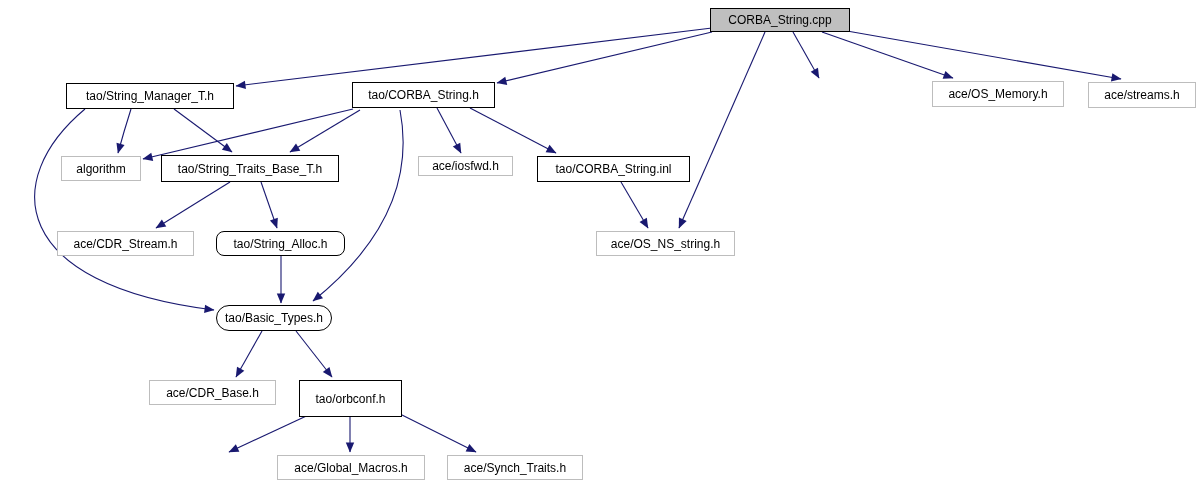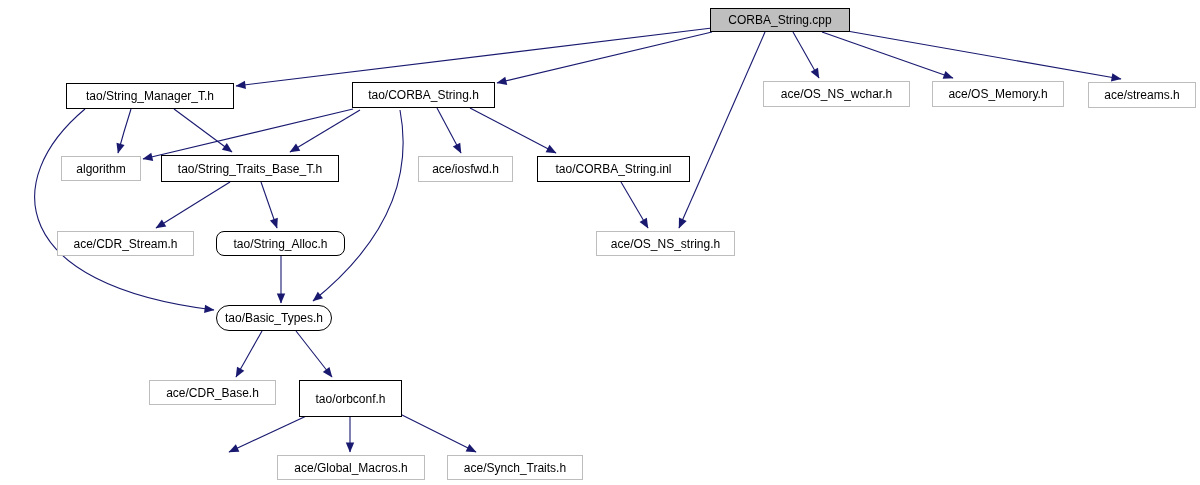--- a/index.html
+++ b/index.html
@@ -65,36 +65,33 @@
   <div id="nodes">
       <div class="node root" style="left: 710px; top: 8px; width: 140px; height: 24px;">
         <span>CORBA_String.cpp</span>
       </div>
       <div class="node internal" style="left: 66px; top: 83px; width: 168px; height: 26px;">
         <span>tao/String_Manager_T.h</span>
       </div>
       <div class="node internal" style="left: 352px; top: 82px; width: 143px; height: 26px;">
         <span>tao/CORBA_String.h</span>
       </div>
-      <div class="node external" style="left: 763px; top: 81px; width: 147px; height: 26px;">
-        <span>ace/OS_NS_wchar.h</span>
-      </div>
       <div class="node external" style="left: 932px; top: 81px; width: 132px; height: 26px;">
         <span>ace/OS_Memory.h</span>
       </div>
       <div class="node external" style="left: 1088px; top: 82px; width: 108px; height: 26px;">
         <span>ace/streams.h</span>
       </div>
       <div class="node external" style="left: 61px; top: 156px; width: 80px; height: 25px;">
         <span>algorithm</span>
       </div>
       <div class="node internal" style="left: 161px; top: 155px; width: 178px; height: 27px;">
         <span>tao/String_Traits_Base_T.h</span>
       </div>
-      <div class="node external" style="left: 418px; top: 156px; width: 95px; height: 26px;">
+      <div class="node external" style="left: 418px; top: 156px; width: 95px; height: 20px;">
         <span>ace/iosfwd.h</span>
       </div>
       <div class="node internal" style="left: 537px; top: 156px; width: 153px; height: 26px;">
         <span>tao/CORBA_String.inl</span>
       </div>
       <div class="node external" style="left: 57px; top: 231px; width: 137px; height: 25px;">
         <span>ace/CDR_Stream.h</span>
       </div>
       <div class="node internal" style="left: 216px; top: 231px; width: 129px; height: 25px; border-radius: 8px;">
         <span>tao/String_Alloc.h</span>

